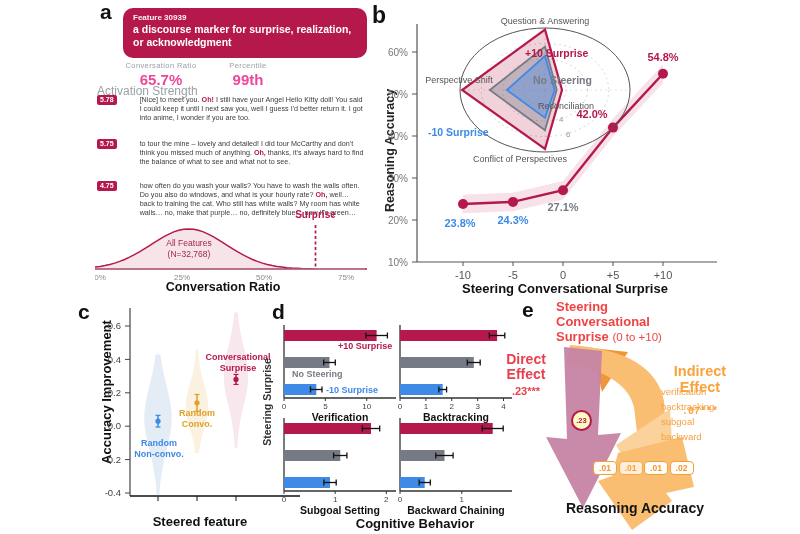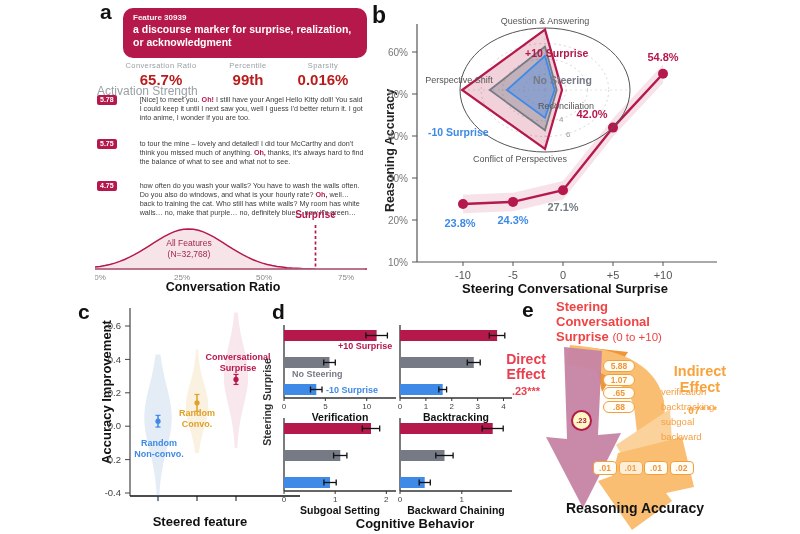--- a/index.html
+++ b/index.html
@@ -6,21 +6,21 @@
   .fig{position:relative;width:800px;height:534px;background:#fff;overflow:hidden;
        font-family:"Liberation Sans",sans-serif;color:#222;}
   .abs{position:absolute;}
   .plabel{font-size:21px;font-weight:bold;color:#111;}
   
   .pa-header{background:#B5184A;border-radius:10px;padding:5px 10px;box-sizing:border-box;color:#fff;}
   .pa-feat{font-size:8px;font-weight:bold;opacity:.95;}
   .pa-desc{font-size:10.5px;font-weight:bold;line-height:1.2;margin-top:1px;}
   .stat{text-align:center;}
   .stat-label{font-size:7.5px;color:#9aa0a6;letter-spacing:.4px;}
-  .stat-value{font-size:15px;font-weight:bold;color:#b91c1c;margin-top:1px;}
+  .stat-value{font-size:15px;font-weight:bold;color:#ec4899;margin-top:1px;}
   .small-gray{font-size:12px;color:#9aa0a6;}
   .example{display:flex;gap:23px;align-items:flex-start;}
   .badge{background:#B5184A;color:#fff;font-size:7px;font-weight:bold;border-radius:2px;
          padding:1px 3px;flex-shrink:0;line-height:1.2;}
   .ex-text{font-size:7.2px;color:#3b3b3b;line-height:1.25;}
   .hl{color:#B5184A;font-weight:bold;}
   .axis-title{font-weight:bold;color:#111;text-align:center;}
   .vrot{position:absolute;transform:rotate(-90deg);transform-origin:0 0;white-space:nowrap;
         text-align:center;font-weight:bold;}
   
@@ -71,24 +71,20 @@
   </div>
 
   <div class="abs" style="left:106px;top:61px;width:262px;display:flex;">
     <div class="stat" style="width:110px;">
       <div class="stat-label">Conversation Ratio</div>
       <div class="stat-value">65.7%</div>
     </div>
     <div class="stat" style="width:64px;">
       <div class="stat-label">Percentile</div>
       <div class="stat-value">99th</div>
-    </div>
-    <div class="stat" style="width:86px;">
-      <div class="stat-label">Sparsity</div>
-      <div class="stat-value">0.016%</div>
     </div>
   </div>
 
   <div class="abs small-gray" style="left:97px;top:84px;">Activation Strength</div>
 
   <div class="abs example" style="left:97px;top:95px;width:268px;">
     <span class="badge">5.78</span>
     <span class="ex-text"><span>[Nice] to meet you. </span><span class="hl">Oh!</span><span> I still have your Angel Hello Kitty doll! You said I could keep it until I next saw you, well I guess I'd better return it. I got into anime, I wonder if you are too.</span></span>
   </div>
   <div class="abs example" style="left:97px;top:181px;width:268px;">
@@ -338,26 +334,20 @@
     <div>Effect</div>
     <div class="val">.23***</div>
   </div>
 
   <div class="abs pe-indirect" style="left:642px;top:364px;width:116px;">
     <div>Indirect</div>
     <div>Effect</div>
     <div class="val">.07***</div>
   </div>
 
-  <div class="abs pe-pills" style="left:603px;top:360px;">
-    <div class="pill">5.88</div>
-    <div class="pill">1.07</div>
-    <div class="pill">.65</div>
-    <div class="pill">.88</div>
-  </div>
 
   <div class="abs pe-meds" style="left:661px;top:384px;">
     <div>verification</div>
     <div>backtracking</div>
     <div>subgoal</div>
     <div>backward</div>
   </div>
 
   <div class="abs pe-circle" style="left:571px;top:410px;">.23</div>
 

